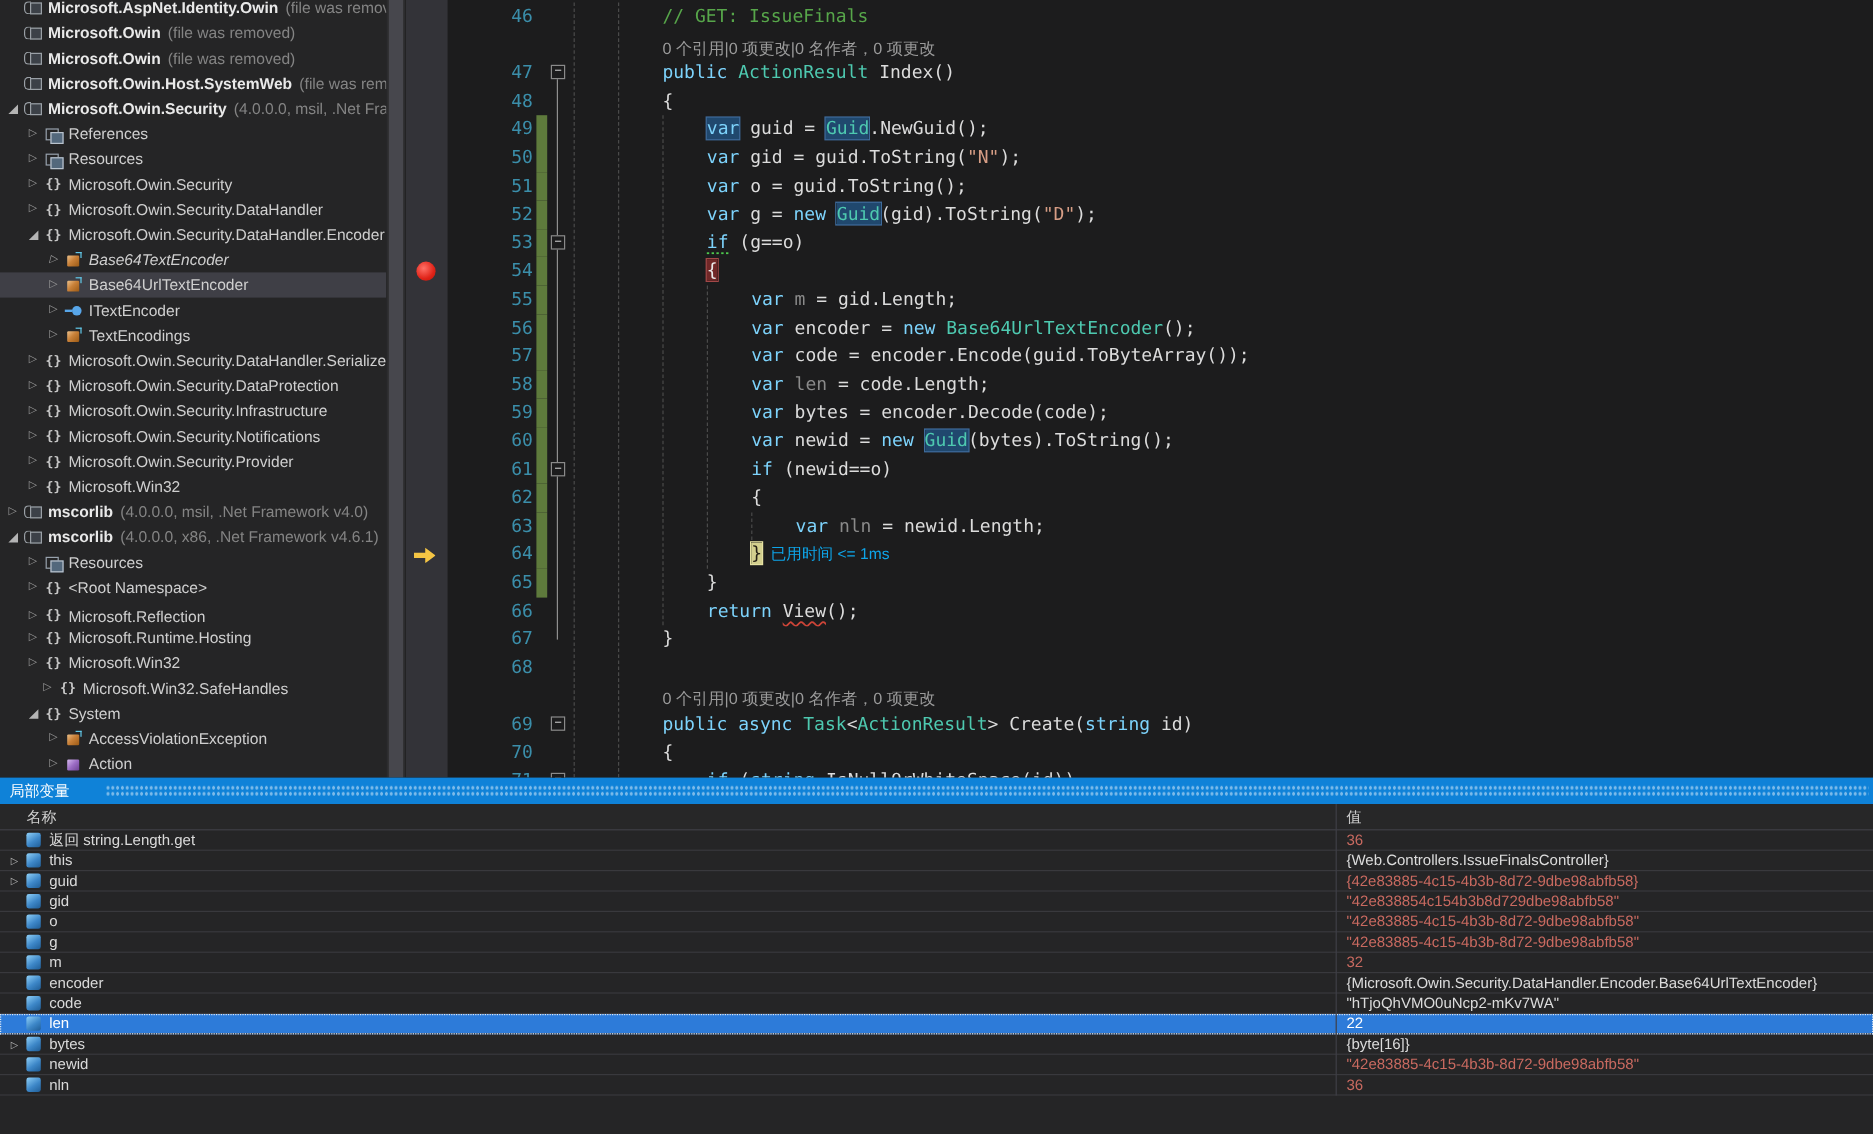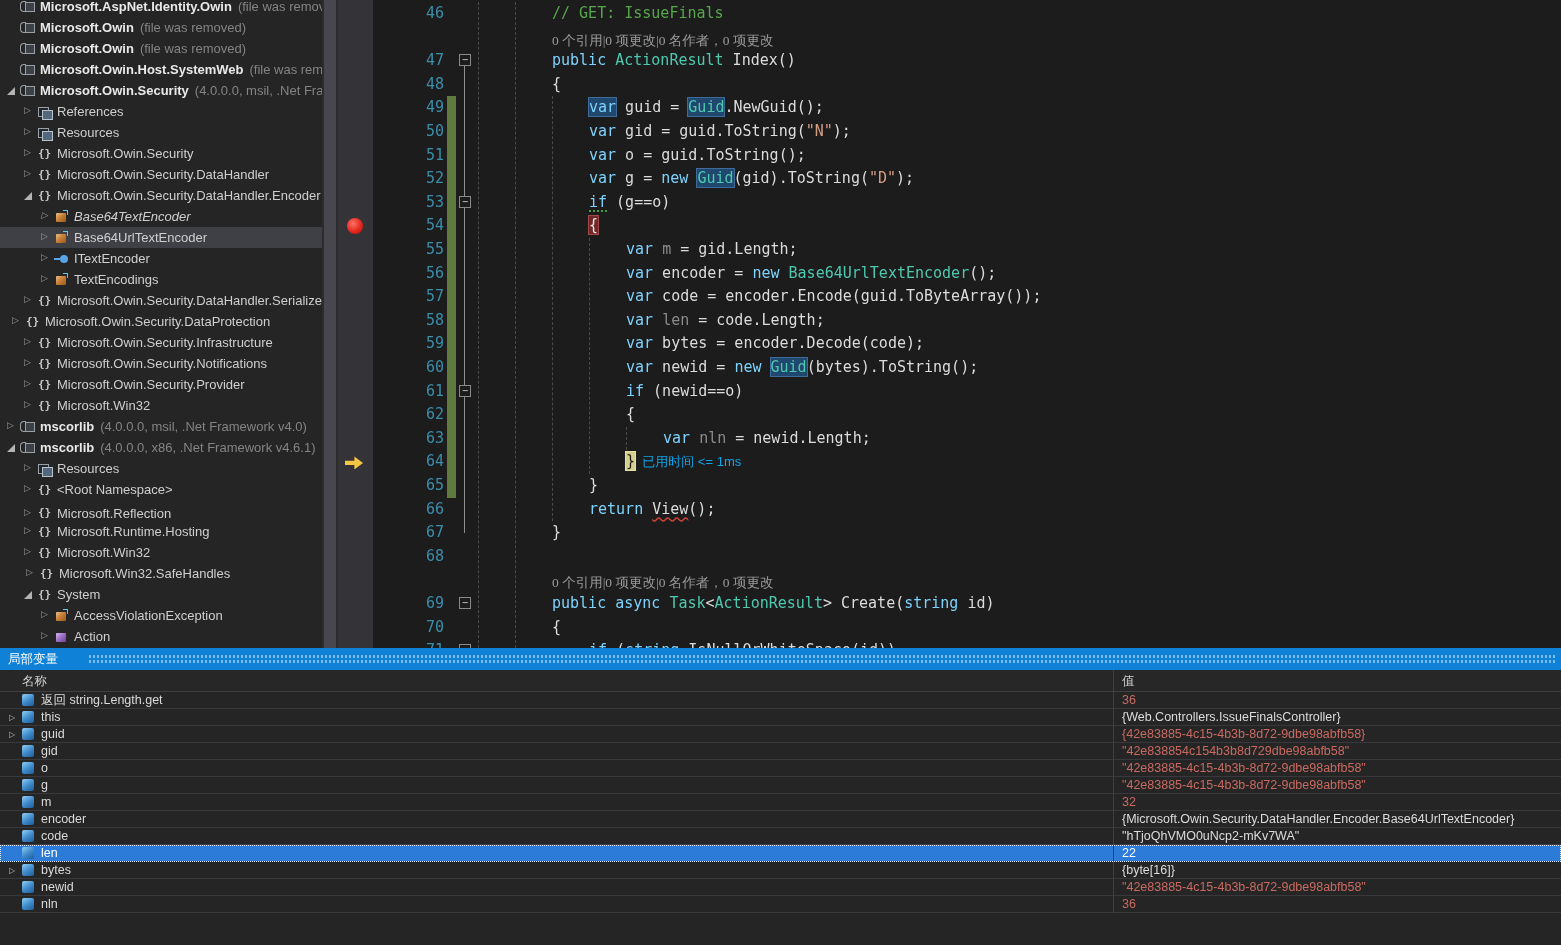--- a/index.html
+++ b/index.html
@@ -60,21 +60,21 @@
   .lnum { position:absolute; left:40px; width:66px; height:24px; text-align:right;
           color:#3b8eaa; line-height:23.6px; }
   .chg  { position:absolute; left:109px; width:9px; background:#5e7a3c; }
   .fold { position:absolute; left:121px; width:12px; height:12px; border:1px solid #8a8a8a;
           background:#1c1c1d; color:#cccccc; font-size:10px; line-height:10px;
           text-align:center; z-index:3; }
   .oline{ position:absolute; left:126px; width:1px; background:#8f8f8f; z-index:2; }
   .guide{ position:absolute; width:0; border-left:1px dashed #4a4a4a; z-index:1; }
   .cline{ position:absolute; height:24px; line-height:23.6px; white-space:pre; z-index:2; }
   .codelens { position:absolute; height:24px; line-height:23.6px; white-space:pre;
-          color:#9a9a9a; font-family:Liberation Serif, serif; font-size:13.5px;
+          color:#9a9a9a; font-family:Liberation Sans, sans-serif; font-size:13.5px;
           padding-top:3px;text-align:center; }
   .seg.kw  { color:#7dd3fc; }
   .seg.typ { color:#4ec9b0; }
   .seg.pl  { color:#dcdcdc; }
   .seg.str { color:#d69d85; }
   .seg.com { color:#57a64a; }
   .seg.dim { color:#8a8a8a; }
   .seg.perf{ color:#0ea5e9; font-family:"Liberation Sans", sans-serif; font-size:13px; }
   .seg.hl  { background:#20486e; box-shadow:0 0 0 1px #3f6b9b; }
   .seg.bp  { background:#712828; box-shadow:0 0 0 1px #a24848; color:#eaeaea; }
@@ -198,21 +198,21 @@
       <div class="trow" style="top: 269px; padding-left: 39px;">
         <div class="arr arr-c"></div>
         <div class="ico ico-class"></div>
         <div class="lbl">TextEncodings</div>
       </div>
       <div class="trow" style="top: 290px; padding-left: 22px;">
         <div class="arr arr-c"></div>
         <div class="ico ico-namespace"></div>
         <div class="lbl">Microsoft.Owin.Security.DataHandler.Serializer</div>
       </div>
-      <div class="trow" style="top: 311px; padding-left: 10px; align-items: center;">
+      <div class="trow" style="top: 311px; padding-left: 22px; align-items: center;">
         <div class="arr arr-c"></div>
         <div class="ico ico-namespace"></div>
         <div class="lbl">Microsoft.Owin.Security.DataProtection</div>
       </div>
       <div class="trow" style="top: 332px; padding-left: 22px;">
         <div class="arr arr-c"></div>
         <div class="ico ico-namespace"></div>
         <div class="lbl">Microsoft.Owin.Security.Infrastructure</div>
       </div>
       <div class="trow" style="top: 353px; padding-left: 22px;">
@@ -260,21 +260,21 @@
       <div class="trow" style="top: 521px; padding-left: 22px;">
         <div class="arr arr-c"></div>
         <div class="ico ico-namespace"></div>
         <div class="lbl">Microsoft.Runtime.Hosting</div>
       </div>
       <div class="trow" style="top: 542px; padding-left: 22px;">
         <div class="arr arr-c"></div>
         <div class="ico ico-namespace"></div>
         <div class="lbl">Microsoft.Win32</div>
       </div>
-      <div class="trow" style="top: 563px; padding-left: 24px;">
+      <div class="trow" style="top: 563px; padding-left: 34px;">
         <div class="arr arr-c"></div>
         <div class="ico ico-namespace"></div>
         <div class="lbl">Microsoft.Win32.SafeHandles</div>
       </div>
       <div class="trow" style="top: 584px; padding-left: 22px;">
         <div class="arr arr-e"></div>
         <div class="ico ico-namespace"></div>
         <div class="lbl">System</div>
       </div>
       <div class="trow" style="top: 605px; padding-left: 39px;">

